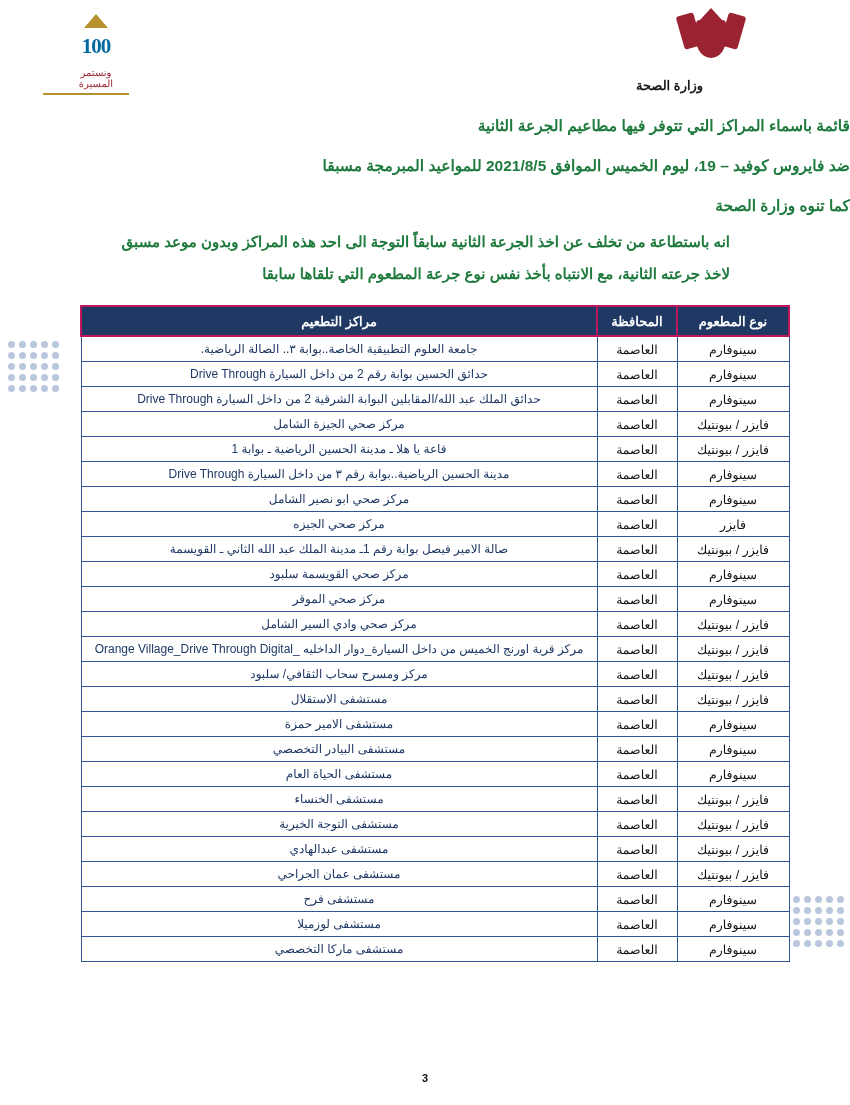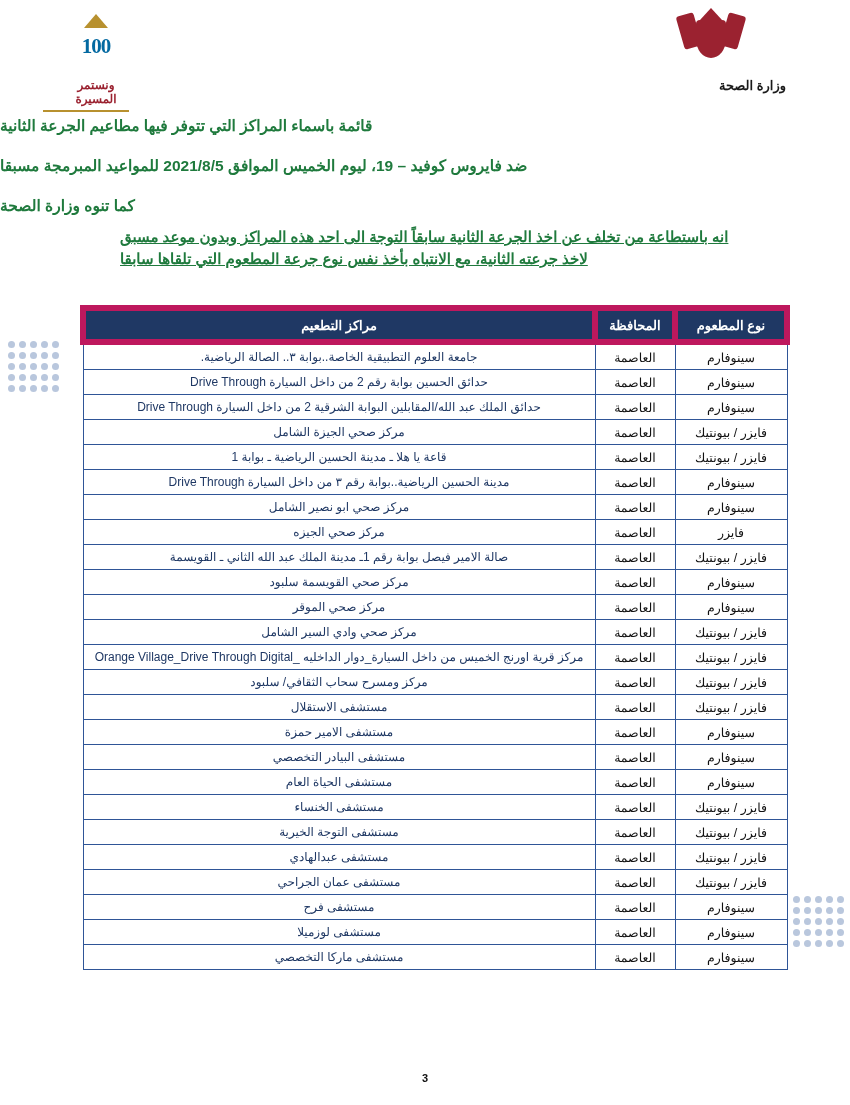--- a/index.html
+++ b/index.html
@@ -54,39 +54,39 @@
   }
   .num100 {
     font-family: "Liberation Serif", serif;
     font-size: 21px;
     font-weight: bold;
     color: #0369a1;
     letter-spacing: -1px;
     line-height: 30px;
   }
   .logo-left .sub {
-    font-size: 12px;
+    font-size: 10px;
     color: #9b2230;
-    font-weight: bold;
-    margin-top: 17px;
+    font-weight: normal;
+    margin-top: 6px;
     direction: rtl;
   }
   .logo-left .rule {
     width: 86px;
     height: 2px;
     background: #b8912f;
     margin: 4px auto 0 auto;
   }
 
   .logo-right {
     position: absolute;
     right: 64px;
     top: 8px;
     width: 150px;
-    text-align: right;
+    text-align: left;
   }
   .coat {
     width: 74px;
     height: 66px;
     margin: 0 auto;
     position: relative;
   }
   .coat .shield {
     position: absolute;
     left: 50%;
@@ -122,35 +122,34 @@
     font-size: 13px;
     font-weight: bold;
     color: #1a1a1a;
     margin-top: 4px;
     direction: rtl;
   }
 
   
   .title-block {
     margin-top: 6px;
-    text-align: left;
+    text-align: right;
     color: #1f7a3d;
     font-weight: bold;
     direction: rtl;
   }
   .title-block .line {
     font-size: 15.5px;
     line-height: 40px;
     letter-spacing: 0;
   }
   .title-block .note {
     font-size: 15px;
-    line-height: 22px;
+    line-height: 32px;
     padding: 0 120px;
-    text-decoration: underline;
   }
 
   
   .dots {
     position: absolute;
     display: grid;
     grid-template-columns: repeat(5, 11px);
     grid-auto-rows: 11px;
     gap: 0px;
   }
@@ -176,21 +175,21 @@
     width: 100%;
     direction: rtl;
     table-layout: fixed;
   }
   table.vaccine th {
     background: #1f3864;
     color: #ffffff;
     font-size: 13px;
     font-weight: bold;
     height: 24px;
-    border: 6px solid #be185d;
+    border: 2px solid #be185d;
     text-align: center;
     padding: 2px 4px;
   }
   table.vaccine td {
     border: 1px solid #2f5597;
     font-size: 12.5px;
     text-align: center;
     padding: 2px 6px;
     height: 20px;
     color: #111;

